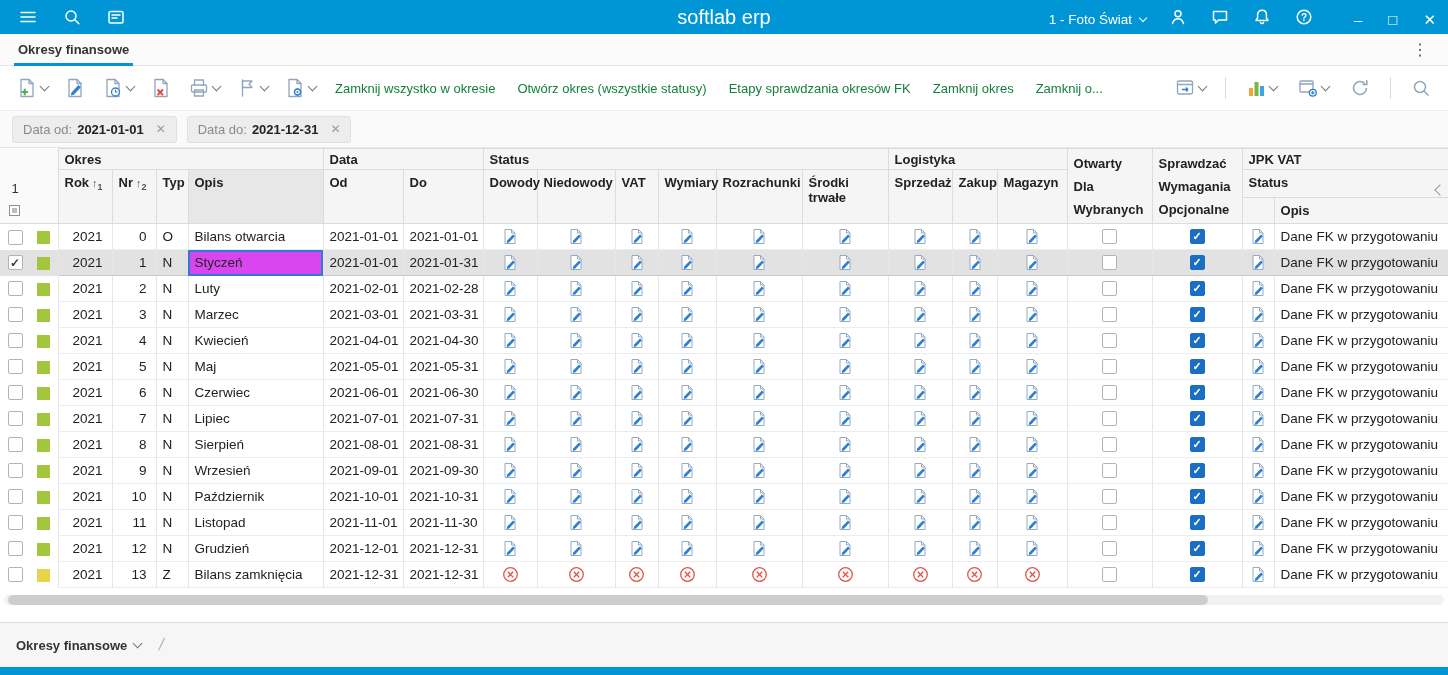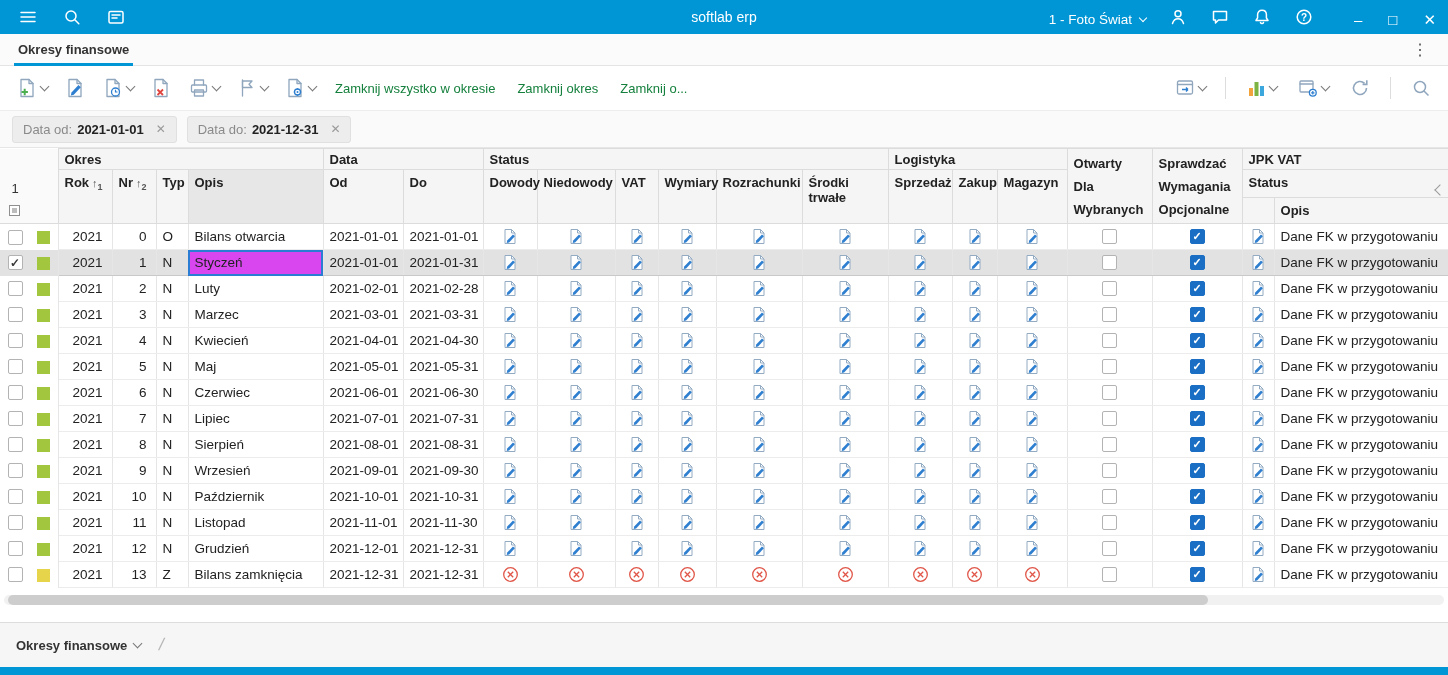--- a/index.html
+++ b/index.html
@@ -5,21 +5,21 @@
   * { box-sizing: border-box; }
   html,body { margin:0; padding:0; }
   body {
     width:1448px; height:675px; overflow:hidden; position:relative;
     font-family:"Liberation Sans", sans-serif; background:#fff; color:#222;
   }
 
   
   .topbar { height:34px; background:#0096d6; display:flex; align-items:center; padding:0 12px; position:relative; color:#fff; }
   .topbar .left { display:flex; align-items:center; gap:24px; margin-left:6px; }
-  .topbar .title { position:absolute; left:50%; transform:translateX(-50%); font-size:14px; }
+  .topbar .title { position:absolute; left:50%; transform:translateX(-50%); font-size:20px; }
   .topbar .right { margin-left:auto; display:flex; align-items:flex-end; gap:22px; }
   .topbar svg { display:block; }
   .tb-icon { stroke:#fff; fill:none; stroke-width:1.5; stroke-linecap:round; stroke-linejoin:round; }
   .company { display:flex; align-items:center; gap:8px; font-size:13.5px; cursor:pointer; }
   .chev { display:inline-block; width:7px; height:7px; border-right:1.6px solid #777; border-bottom:1.6px solid #777; transform:rotate(45deg); margin-top:-3px; }
   .chev.white { border-color:#fff; width:6px; height:6px; }
   .winbtn { font-size:15px; line-height:1; cursor:pointer; }
   .win-group { display:flex; align-items:center; gap:26px; margin-left:18px; }
 
   
@@ -210,20 +210,22 @@
         <path class="tool-ic" d="M5 2.5h8l4 4v13H5z"></path>
         <path class="tool-ic" d="M13 2.5v4h4"></path>
         <circle cx="13.5" cy="15" r="3" fill="none" stroke="#2e7fd0" stroke-width="1.3"></circle>
         <circle cx="13.5" cy="15" r="1" fill="#2e7fd0"></circle>
         <path d="M13.5 11.2v1.2M13.5 17.6v1.2M9.7 15h1.2M16.1 15h1.2" stroke="#2e7fd0" stroke-width="1.2"></path>
       </svg>
     <span class="chev"></span>
   </div>
 
   <span class="tool-text-btn">Zamknij wszystko w okresie</span>
+  <span class="tool-text-btn">Otwórz okres (wszystkie statusy)</span>
+  <span class="tool-text-btn">Etapy sprawdzania okresów FK</span>
   <span class="tool-text-btn">Zamknij okres</span>
   <span class="tool-text-btn">Zamknij o...</span>
 
   <div class="toolbar-right">
     <div class="tool-btn">
       <svg width="22" height="22" viewBox="0 0 22 22">
           <rect class="tool-ic" x="3.5" y="4" width="15" height="13" rx="1.5"></rect>
           <path class="tool-ic" d="M3.5 7.5h15"></path>
           <path d="M8 12.5h6m0 0-2-2m2 2-2 2" stroke="#2e7fd0" stroke-width="1.4" fill="none"></path>
         </svg>

